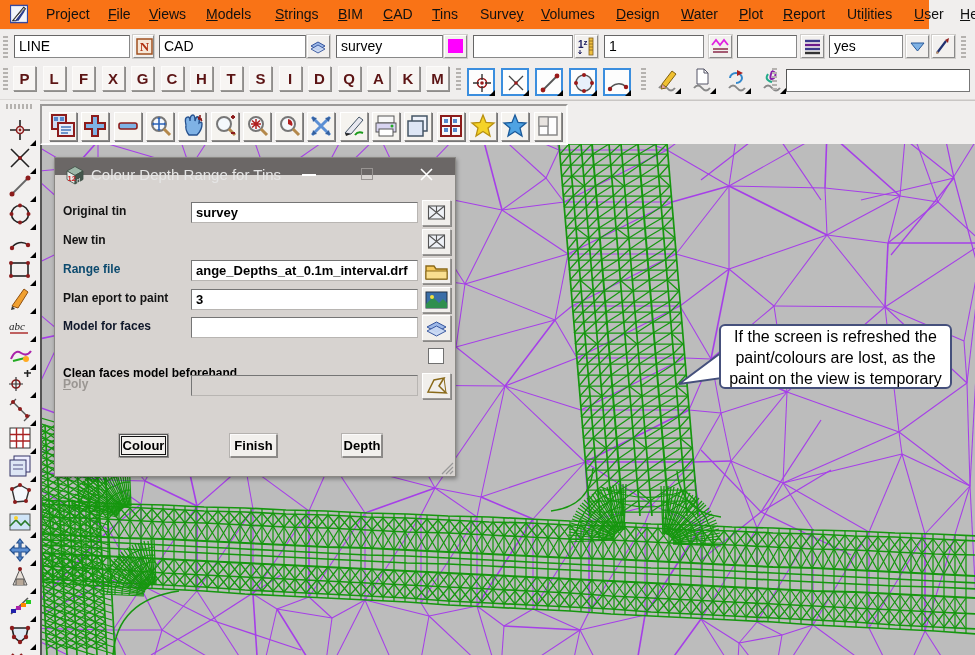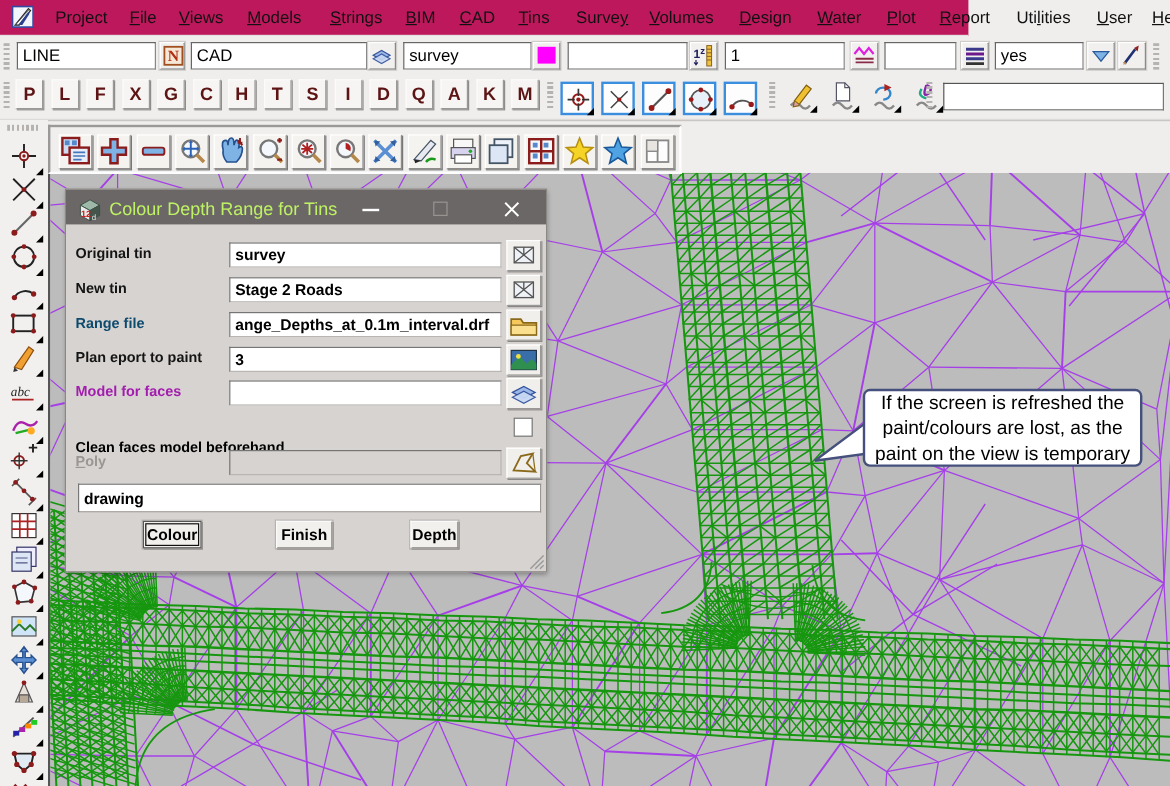--- a/index.html
+++ b/index.html
@@ -1,18 +1,18 @@
 <!DOCTYPE html>
 <html><head><meta charset="utf-8"><style>
 *{margin:0;padding:0;box-sizing:border-box}
 html,body{width:975px;height:655px;overflow:hidden;font-family:"Liberation Sans",sans-serif;background:#f0eeed}
 #app{position:relative;width:975px;height:655px}
 .abs{position:absolute}
 
-#menubar{left:0;top:0;width:807px;height:30px;background:#be185d;border-bottom:1px solid #e4e2e0}
+#menubar{left:0;top:0;width:929px;height:30px;background:#f97316;border-bottom:1px solid #e4e2e0}
 .mi{position:absolute;top:6px;font-size:14px;color:#111}
 .mi u{text-decoration:underline}
 
 #row2{left:0;top:31px;width:841px;height:31px;background:#f0eeed}
 #row3{left:0;top:62px;width:975px;height:38px;background:#f0eeed;border-bottom:1px solid #dddad8}
 .fld{position:absolute;background:#fff;border:1px solid #888;border-top-color:#666;border-left-color:#666;font-size:14px;color:#000;padding:1px 4px;line-height:19px}
 .tbtn{position:absolute;background:#f2f0ee;border:1px solid #999;border-top-color:#fff;border-left-color:#fff;border-right-color:#8a8a8a;border-bottom-color:#8a8a8a;box-shadow:0 0 0 1px #cfcdca}
 .grip{position:absolute;width:5px;background-image:repeating-linear-gradient(to bottom,#b5b2af 0 2px,transparent 2px 4px)}
 .griph{position:absolute;height:5px;background-image:repeating-linear-gradient(to right,#b5b2af 0 2px,transparent 2px 4px)}
 .lbtn{position:absolute;top:4px;width:23px;height:25px;background:#f7f5f3;border:1px solid #9a9896;border-top-color:#fcfbfa;border-left-color:#fcfbfa;box-shadow:1px 1px 0 #8f8d8b;font-size:15px;font-weight:bold;color:#5c1414;text-align:center;line-height:23px}
@@ -21,21 +21,21 @@
 #tbpanel{position:absolute;left:40px;top:3px;width:528px;height:41px;border:2px solid #9b9998;border-right-color:#fdfdfd;border-bottom-color:#fdfdfd;background:#f1efee}
 .t4{position:absolute;top:11px;width:28px;height:29px;background:#f5f3ef;border:1px solid #8e8c8a;border-top-color:#fff;border-left-color:#fff;box-shadow:1px 1px 0 #777}
 
 #lbar{left:0;top:100px;width:40px;height:555px;background:#f2f0ef}
 .li{position:absolute;left:7px;width:26px;height:26px}
 .fo{position:absolute;width:0;height:0;border-left:6px solid transparent;border-bottom:6px solid #000}
 
 #canvaswrap{left:40px;top:144px;width:935px;height:511px;border-left:2px solid #555}
 
 #dlg{left:54px;top:157px;width:402px;height:320px;background:#d7d3d0;border:1px solid #8a8884;box-shadow:1px 2px 4px rgba(0,0,0,.35)}
-#dlgtitle{position:absolute;left:0;top:0;width:100%;height:29px;background:#6b6766;color:#bef264;font-size:15px;line-height:33px}
+#dlgtitle{position:absolute;left:0;top:0;width:100%;height:17px;background:#6b6766;color:#e5e5e5;font-size:15px;line-height:33px}
 .drow-label{position:absolute;left:8px;font-size:12px;font-weight:bold;color:#000}
 .dfld{position:absolute;left:136px;width:227px;height:21px;background:#fff;border:1px solid #757575;border-bottom-color:#b8b5b2;border-right-color:#b8b5b2;font-size:13px;font-weight:bold;padding:0 4px;line-height:20px;color:#000;white-space:nowrap;overflow:hidden}
 .dbtn{position:absolute;left:367px;width:29px;height:26px;background:#f1efec;border:1px solid #9a9896;border-top-color:#fff;border-left-color:#fff;box-shadow:1px 1px 0 #8a8886}
 .pbtn{position:absolute;background:#f2f0ed;border:1px solid #8e8c8a;border-top-color:#fbfafa;border-left-color:#fbfafa;box-shadow:1px 1px 0 #8a8886,0 0 0 1px #b5b2af;font-size:13px;font-weight:bold;text-align:center;color:#000}
 
 #callout{left:719px;top:324px;width:233px;height:65px;background:#fff;border:2px solid #45507c;border-radius:6px;font-size:16px;line-height:21px;text-align:center;color:#000;padding-top:0px}
 </style></head><body>
 <div id="app">
 
   <div class="abs" id="canvaswrap"><svg width="934" height="511" viewBox="41 144 934 511">
@@ -2437,53 +2437,51 @@
           <path d="M2 2 L13 13 M13 2 L2 13" stroke="#fff" stroke-width="1.6"></path>
         </svg>
       </div>
       <div class="drow-label" style="top:46px;color:#141414">Original tin</div>
       <div class="dfld" style="top:44px">survey</div>
       <div class="dbtn" style="top:42px"><svg width="27" height="24" viewBox="0 0 27 24">
           <rect x="5.5" y="5" width="16" height="13" fill="#eef1f6" stroke="#555" stroke-width="1.1"></rect>
           <path d="M5.5 5 L21.5 18 M21.5 5 L5.5 18 M13.5 5 V11.5" stroke="#555" stroke-width="1.1" fill="none"></path>
         </svg></div>
       <div class="drow-label" style="top:75px;color:#141414">New tin</div>
-      <div class="dfld" style="top:73px">Stage 2 Roads</div>
       <div class="dbtn" style="top:71px"><svg width="27" height="24" viewBox="0 0 27 24">
           <rect x="5.5" y="5" width="16" height="13" fill="#eef1f6" stroke="#555" stroke-width="1.1"></rect>
           <path d="M5.5 5 L21.5 18 M21.5 5 L5.5 18 M13.5 5 V11.5" stroke="#555" stroke-width="1.1" fill="none"></path>
         </svg></div>
       <div class="drow-label" style="top:104px;color:#0c4a6e">Range file</div>
       <div class="dfld" style="top:102px">ange_Depths_at_0.1m_interval.drf</div>
       <div class="dbtn" style="top:100px"><svg width="27" height="24" viewBox="0 0 27 24">
           <path d="M3 7 h8 l2 3 h11 v10 H3 Z" fill="#f5c95c" stroke="#8a6a1a" stroke-width="1.4"></path>
           <path d="M3 12 h21 v8 H3 Z" fill="#fadf8f" stroke="#8a6a1a"></path>
         </svg></div>
       <div class="drow-label" style="top:133px;color:#141414">Plan eport to paint</div>
       <div class="dfld" style="top:131px">3</div>
       <div class="dbtn" style="top:129px"><svg width="27" height="24" viewBox="0 0 27 24">
           <rect x="3" y="4" width="21" height="16" fill="#3a6ea8" stroke="#234"></rect>
           <path d="M3 16 l7 -7 6 6 4 -4 4 4 v5 H3 Z" fill="#2f8f4f"></path>
           <circle cx="9" cy="9" r="2" fill="#f0e040"></circle>
         </svg></div>
-      <div class="drow-label" style="top:161px;color:#a21caf">Model for faces</div>
+      <div class="drow-label" style="top:161px;color:#0f172a">Model for faces</div>
       <div class="dfld" style="top:159px"></div>
       <div class="dbtn" style="top:157px"><svg width="27" height="24" viewBox="0 0 27 24">
           <path d="M4 11 L13.5 6 L23 11 L13.5 16 Z" fill="#9db8e8" stroke="#33539c"></path>
           <path d="M4 15 L13.5 10 L23 15 L13.5 20 Z" fill="#c8d8f4" stroke="#33539c" opacity="0.95"></path>
         </svg></div>
       <div class="drow-label" style="top:208px">Clean faces model beforehand</div>
       <div style="position:absolute;left:373px;top:190px;width:16px;height:16px;background:#fff;border:1px solid #707070"></div>
       <div class="drow-label" style="top:219px;color:#9a9692"><u>P</u>oly</div>
       <div class="dfld" style="top:217px;background:#d7d3d0"></div>
       <div class="dbtn" style="top:215px"><svg width="27" height="24" viewBox="0 0 27 24">
           <path d="M5 18 L11 6 L21 4 L16 12 L23 19 Z" fill="none" stroke="#8a6a1a" stroke-width="1.5"></path>
           <path d="M21 4 L23 19" stroke="#8a6a1a"></path>
         </svg></div>
-      <div class="fld" style="left:10px;top:245px;width:386px;height:24px;font-size:13px;font-weight:bold;line-height:22px;border-color:#9a9692;border-top-color:#777;border-left-color:#777">drawing</div>
       <div class="pbtn" style="left:64px;top:276px;width:49px;height:23px;line-height:21px;outline:1px solid #111;outline-offset:-3px;border-color:#555">Colour</div>
       <div class="pbtn" style="left:175px;top:276px;width:47px;height:23px;line-height:21px">Finish</div>
       <div class="pbtn" style="left:287px;top:276px;width:40px;height:23px;line-height:21px">Depth</div>
       <svg style="position:absolute;right:1px;bottom:1px" width="13" height="13" viewBox="0 0 13 13">
         <path d="M12 1 L1 12 M12 5 L5 12 M12 9 L9 12" stroke="#999" stroke-width="1.2"></path>
       </svg>
     </div>
 
   <svg class="abs" style="left:668px;top:345px" width="56" height="45" viewBox="0 0 56 45">
       <polygon points="54,7 54,33 11,39" fill="#fff" stroke="#45507c" stroke-width="2"></polygon>

